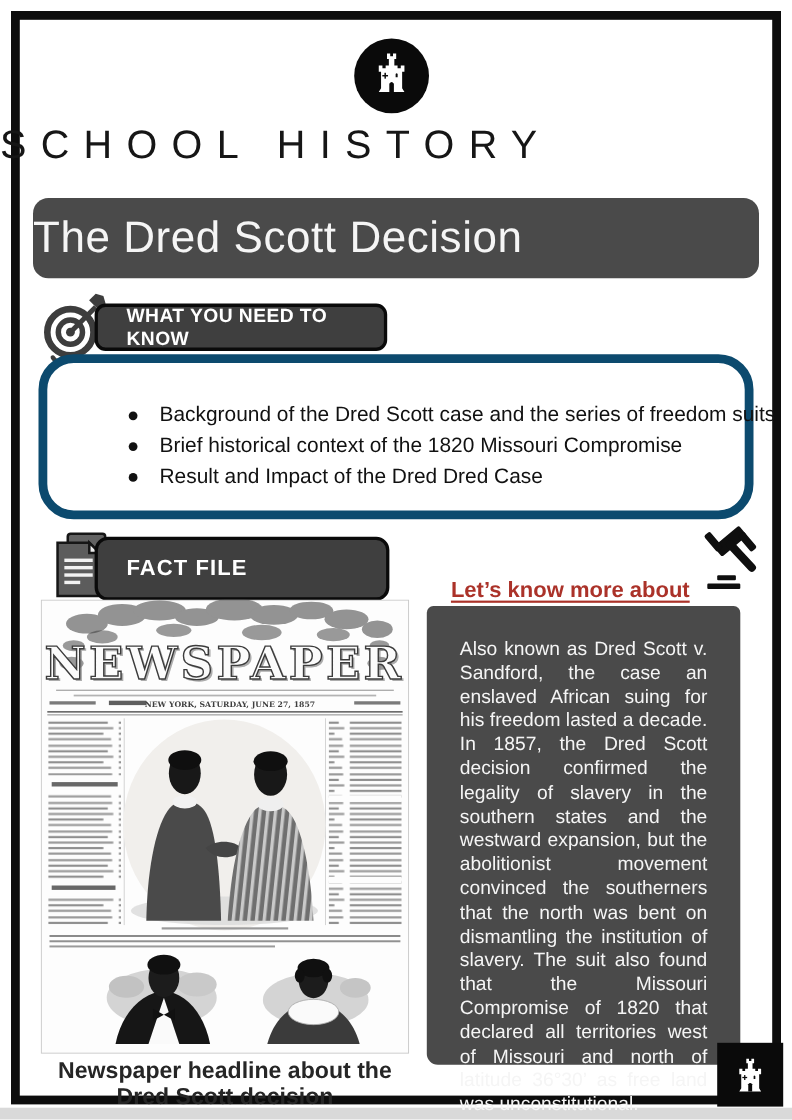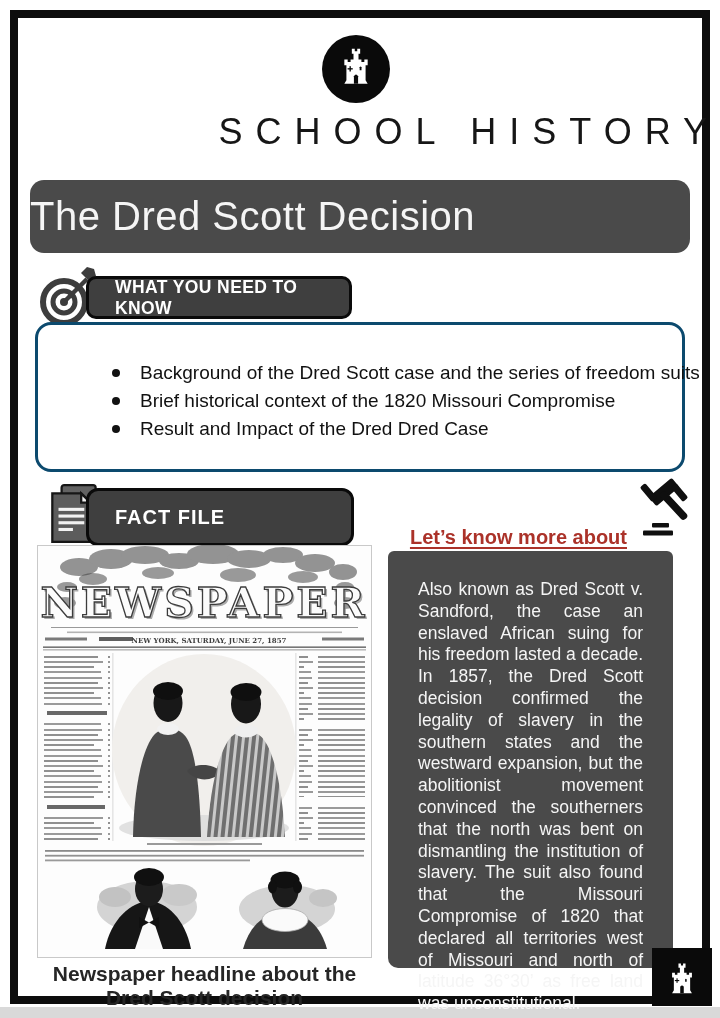--- a/index.html
+++ b/index.html
@@ -17,21 +17,21 @@
   .frame{
     position:absolute;left:10px;top:10px;width:684px;height:978px;
     border:8px solid var(--frame-black);background:transparent;pointer-events:none;
   }
   
   .logo-circle{
     position:absolute;left:322px;top:35px;width:68px;height:68px;border-radius:50%;
     background:#0a0a0a;display:flex;align-items:center;justify-content:center;
   }
   .brand{
-    position:absolute;left:0;top:111px;width:720px;text-align:right;
+    position:absolute;left:0;top:111px;width:720px;text-align:left;
     font-size:36px;font-weight:500;color:#161616;letter-spacing:13px;white-space:nowrap;
   }
   
   .banner{
     position:absolute;left:30px;top:180px;width:660px;height:73px;border-radius:14px;
     background:var(--panel-gray);display:flex;align-items:center;justify-content:flex-start;
   }
   .banner span{color:#f5f5f5;font-size:40px;font-weight:400;letter-spacing:.5px;}
   
   .badge{
@@ -43,21 +43,21 @@
     justify-content:center;font-size:17.5px;letter-spacing:.4px;
   }
   .badge-fact{
     position:absolute;left:86px;top:488px;width:268px;height:58px;border-radius:12px;
     font-size:20px;letter-spacing:1px;
   }
   .icon-abs{position:absolute;}
   
   .bullets-box{
     position:absolute;left:35px;top:322px;width:650px;height:150px;box-sizing:border-box;
-    border:3px solid #0c4a6e;border-radius:16px;background:#fff;
+    border:8px solid #0c4a6e;border-radius:32px;background:#fff;
   }
   .bullets-box ul{margin:34px 0 0 0;padding:0 30px 0 102px;list-style:none;}
   .bullets-box li{
     position:relative;font-size:19px;font-weight:500;color:#111;line-height:28px;white-space:nowrap;
   }
   .bullets-box li::before{
     content:"";position:absolute;left:-28px;top:10px;width:8px;height:8px;border-radius:50%;background:#111;
   }
   
   .red-link{

